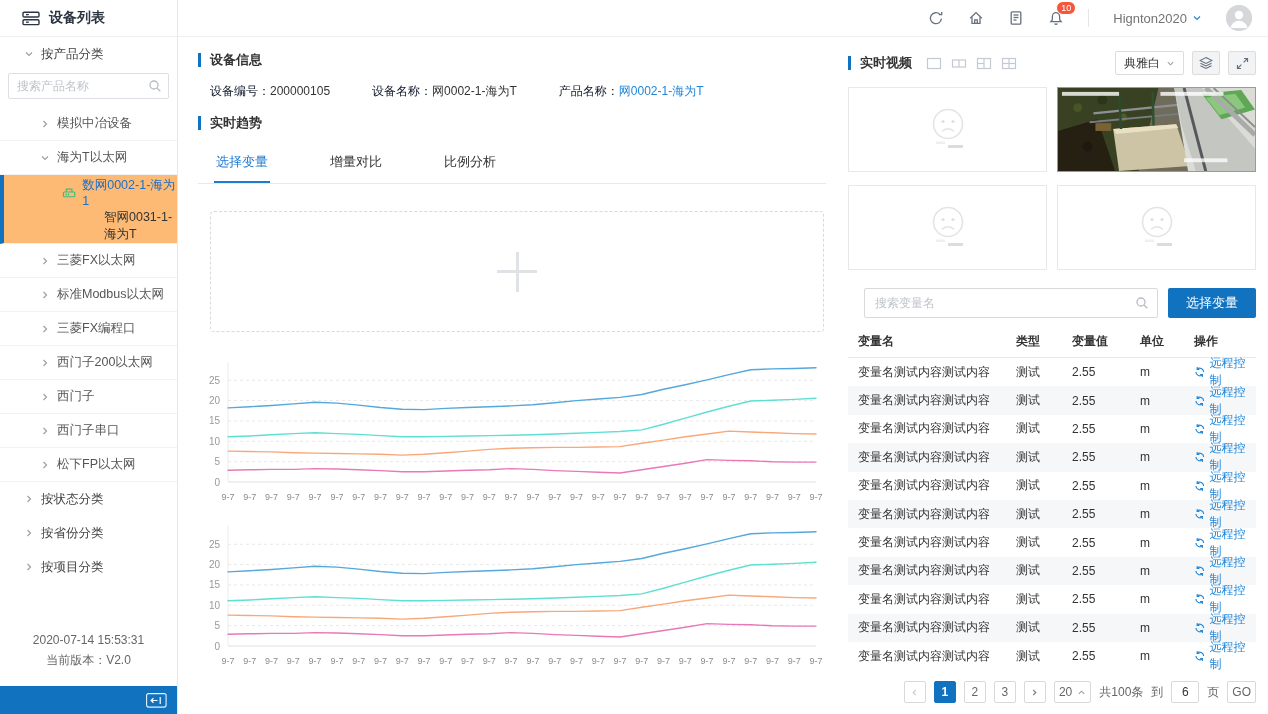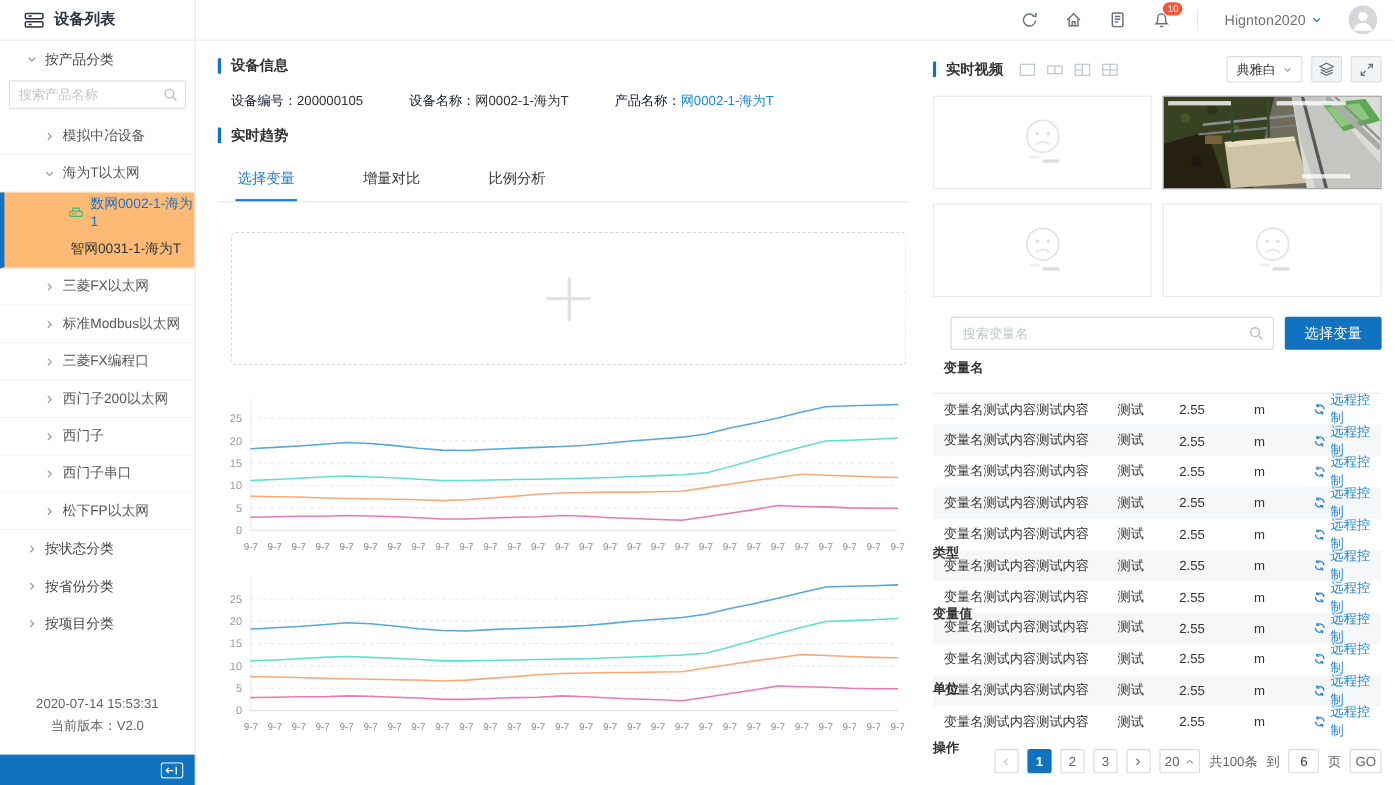--- a/index.html
+++ b/index.html
@@ -13,21 +13,21 @@
   .sb-nav { flex:1 1 auto; overflow:hidden; }
   .sb-group { height:34px; display:flex; align-items:center; gap:7px; padding-left:24px; color:#444; font-size:12.5px; cursor:pointer; }
   .sb-search { margin:2px 8px 8px 8px; position:relative; }
   .sb-search input { width:100%; height:26px; border:1px solid #dcdfe3; border-radius:2px; padding:0 26px 0 8px; font-size:12px; color:#333; outline:none; font-family:inherit; }
   .sb-search input::placeholder { color:#bfc4cb; }
   .sb-search .mag { position:absolute; right:7px; top:6px; }
   .sb-cat { height:34px; display:flex; align-items:center; gap:7px; padding-left:40px; color:#555; font-size:12.5px; border-bottom:1px solid #f2f2f2; cursor:pointer; }
   .sb-devpanel { background:#fdba74; border-left:4px solid #1172bf; border-bottom:1px solid #f0f0f0; }
   .sb-dev { height:34px; display:flex; align-items:center; gap:6px; padding-left:58px; font-size:12.5px; color:#333; cursor:pointer; }
   .sb-dev.sel { color:#1f6fc4; }
-  .sb-dev.plain { padding-left:60px; }
+  .sb-dev.plain { padding-left:80px;margin-left:20px; }
   .sb-footer { flex:0 0 auto; text-align:center; color:#666; font-size:12px; line-height:20px; padding-bottom:16px; }
   .sb-collapse { flex:0 0 28px; height:28px; background:#1172bf; display:flex; align-items:center; justify-content:flex-end; padding-right:10px; cursor:pointer; }
 
   
   .rside { flex:1 1 auto; display:flex; flex-direction:column; min-width:0; }
   .topbar { height:37px; flex:0 0 37px; border-bottom:1px solid #eee; display:flex; align-items:center; justify-content:flex-end; gap:24px; padding-right:16px; }
   .tb-icon { cursor:pointer; display:flex; align-items:center; }
   .bell-wrap { position:relative; }
   .badge { position:absolute; top:-9px; left:8px; background:#f5573d; color:#fff; font-size:9px; line-height:12px; padding:0 4px; border-radius:8px; border:1px solid #fff; }
   .tb-div { width:1px; height:18px; background:#e5e5e5; }
@@ -72,21 +72,21 @@
   .vid-tile.cam { border-color:#9a9a9a; padding:0; overflow:hidden; }
 
   .var-search-row { display:flex; gap:10px; margin-bottom:8px;padding-left:16px; }
   .var-search { position:relative; flex:1; }
   .var-search input { width:100%; height:30px; border:1px solid #d9d9d9; border-radius:2px; padding:0 30px 0 10px; font-size:12px; outline:none; font-family:inherit; }
   .var-search input::placeholder { color:#bfc4cb; }
   .var-search .mag { position:absolute; right:9px; top:8px; }
   .sel-btn { flex:0 0 88px; height:30px; background:#1172bf; color:#fff; border:none; border-radius:2px; font-size:13px; cursor:pointer; font-family:inherit; }
 
   .vtable { font-size:12px; }
-  .thead { display:flex; height:32px; align-items:flex-start; border-bottom:1px solid #e8e8e8; font-weight:bold; color:#333;flex-direction:column; }
+  .thead { display:flex; height:32px; align-items:center; border-bottom:1px solid #e8e8e8; font-weight:bold; color:#333; }
   .trow { display:flex; height:28.4px; align-items:center; color:#333; }
   .trow:nth-child(even) { background:#f6f7f9; }
   .c-name { flex:0 0 168px; padding-left:10px; white-space:nowrap; overflow:hidden; }
   .c-type { flex:0 0 56px; }
   .c-value { flex:0 0 68px; }
   .c-unit { flex:0 0 54px; }
   .c-action { flex:1; }
   .act-link { display:inline-flex; align-items:center; gap:4px; color:#2186d8; cursor:pointer; }
 
   .pagination { display:flex; justify-content:flex-end; align-items:center; gap:8px; margin-top:11px; font-size:12px; color:#666; }

